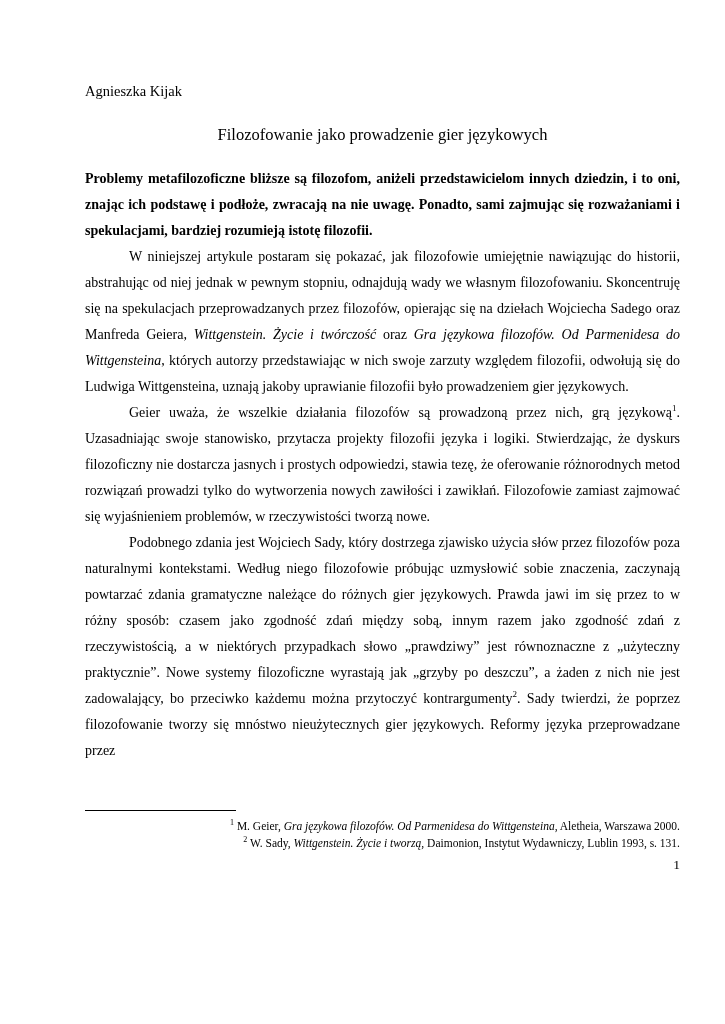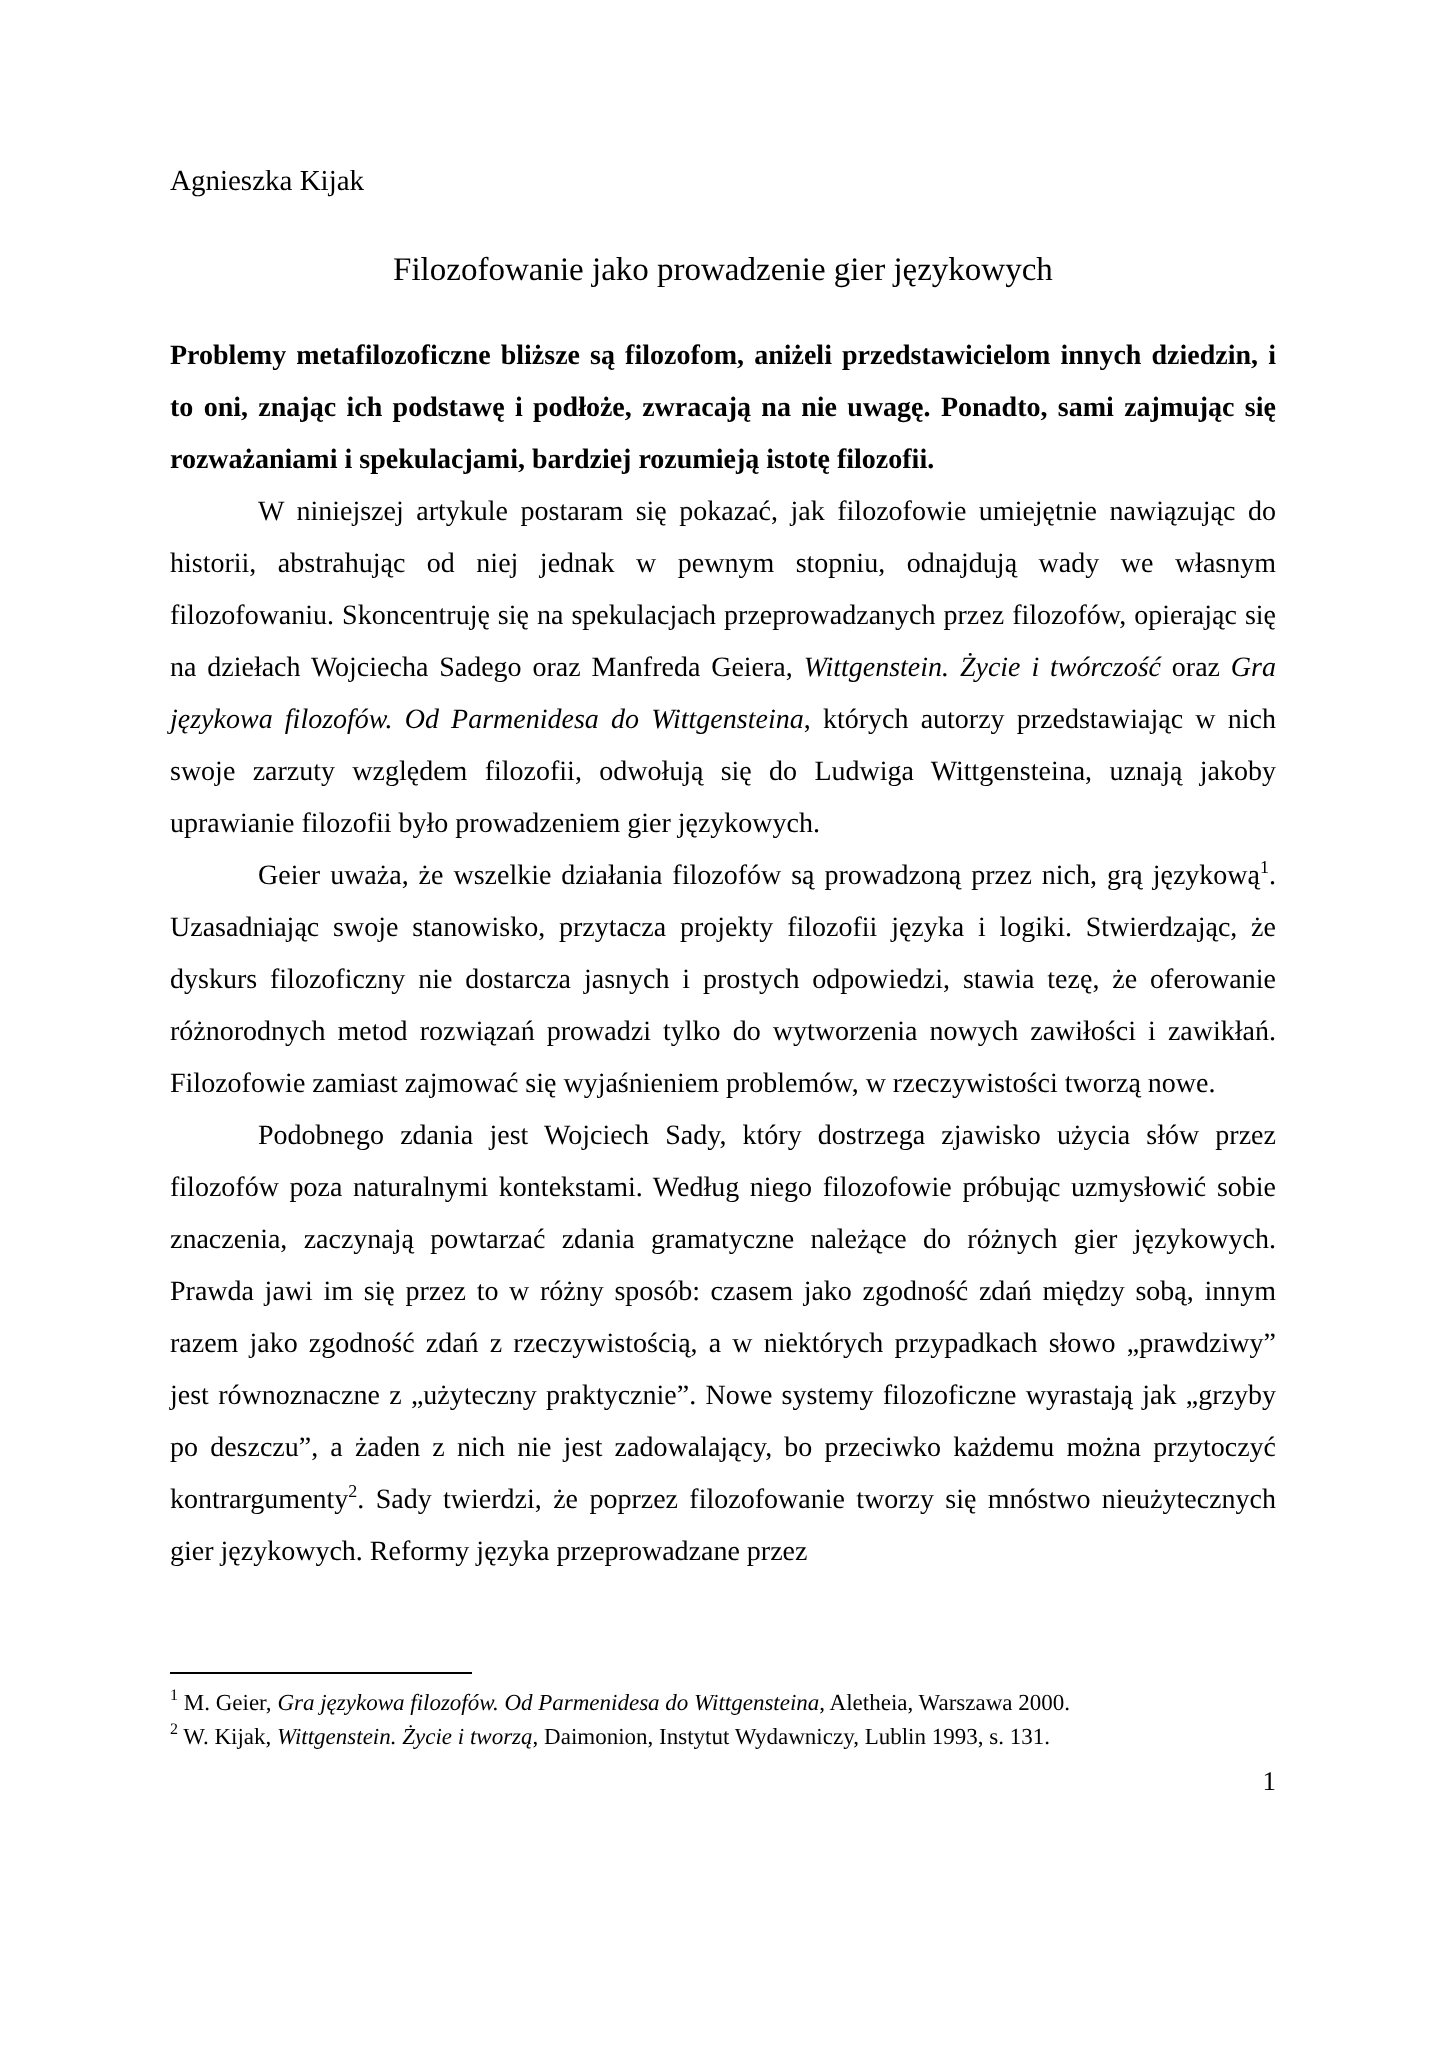--- a/index.html
+++ b/index.html
@@ -9,21 +9,21 @@
     background: #ffffff;
     color: #000000;
     font-family: "Liberation Serif", serif;
     position: relative;
     overflow: hidden;
   }
   .page {
     position: absolute;
     inset: 0;
     box-sizing: border-box;
-    padding: 82px 87px 0 85px;
+    padding: 82px 45px 0 85px;
   }
   .author {
     font-size: 14.5px;
     line-height: 18px;
     margin-bottom: 25px;
   }
   .doc-title {
     font-size: 16.5px;
     font-weight: normal;
     text-align: center;
@@ -48,21 +48,21 @@
   }
   .footnote-rule {
     width: 151px;
     height: 0;
     border-top: 1px solid #000000;
     margin-bottom: 7px;
   }
   .footnote {
     font-size: 11.5px;
     line-height: 16.5px;
-    text-align: left;
+    text-align: right;
   }
   .footnote sup { font-size: 8px; }
   .page-number {
     text-align: right;
     font-size: 13.5px;
     margin-top: 6px;
   }
 </style>
 </head>
 <body>
@@ -76,18 +76,18 @@
   <div class="body-text">
     <p class="para no-indent"><span>Problemy metafilozoficzne bliższe są filozofom, aniżeli przedstawicielom innych dziedzin, i to oni, znając ich podstawę i podłoże, zwracają na nie uwagę. Ponadto, sami zajmując się rozważaniami i spekulacjami, bardziej rozumieją istotę filozofii.</span></p>
     <p class="para"><span>W niniejszej artykule postaram się pokazać, jak filozofowie umiejętnie nawiązując do historii, abstrahując od niej jednak w pewnym stopniu, odnajdują wady we własnym filozofowaniu. Skoncentruję się na spekulacjach przeprowadzanych przez filozofów, opierając się na dziełach Wojciecha Sadego oraz Manfreda Geiera, </span><span style="font-style: italic;">Wittgenstein. Życie i twórczość</span><span> oraz </span><span style="font-style: italic;">Gra językowa filozofów. Od Parmenidesa do Wittgensteina</span><span>, których autorzy przedstawiając w nich swoje zarzuty względem filozofii, odwołują się do Ludwiga Wittgensteina, uznają jakoby uprawianie filozofii było prowadzeniem gier językowych.</span></p>
     <p class="para"><span>Geier uważa, że wszelkie działania filozofów są prowadzoną przez nich, grą językową</span><sup>1</sup><span>. Uzasadniając swoje stanowisko, przytacza projekty filozofii języka i logiki. Stwierdzając, że dyskurs filozoficzny nie dostarcza jasnych i prostych odpowiedzi, stawia tezę, że oferowanie różnorodnych metod rozwiązań prowadzi tylko do wytworzenia nowych zawiłości i zawikłań. Filozofowie zamiast zajmować się wyjaśnieniem problemów, w rzeczywistości tworzą nowe.</span></p>
     <p class="para"><span>Podobnego zdania jest Wojciech Sady, który dostrzega zjawisko użycia słów przez filozofów poza naturalnymi kontekstami. Według niego filozofowie próbując uzmysłowić sobie znaczenia, zaczynają powtarzać zdania gramatyczne należące do różnych gier językowych. Prawda jawi im się przez to w różny sposób: czasem jako zgodność zdań między sobą, innym razem jako zgodność zdań z rzeczywistością, a w niektórych przypadkach słowo „prawdziwy” jest równoznaczne z „użyteczny praktycznie”. Nowe systemy filozoficzne wyrastają jak „grzyby po deszczu”, a żaden z nich nie jest zadowalający, bo przeciwko każdemu można przytoczyć kontrargumenty</span><sup>2</sup><span>. Sady twierdzi, że poprzez filozofowanie tworzy się mnóstwo nieużytecznych gier językowych. Reformy języka przeprowadzane przez</span></p>
   </div>
 
   <div class="footnote-area">
     <div class="footnote-rule"></div>
     <div class="footnote"><sup>1</sup><span> M. Geier, </span><span style="font-style: italic;">Gra językowa filozofów. Od Parmenidesa do Wittgensteina</span><span>,  Aletheia, Warszawa 2000.</span></div>
-    <div class="footnote"><sup>2</sup><span> W. Kijak, </span><span style="font-style: italic;">Wittgenstein. Życie i tworzą</span><span>, Daimonion, Instytut Wydawniczy, Lublin 1993, s. 131.</span></div>
+    <div class="footnote"><sup>2</sup><span> W. Sady, </span><span style="font-style: italic;">Wittgenstein. Życie i tworzą</span><span>, Daimonion, Instytut Wydawniczy, Lublin 1993, s. 131.</span></div>
   </div>
 
   <div class="page-number">1</div>
 
 </div>
 
 </body></html>

